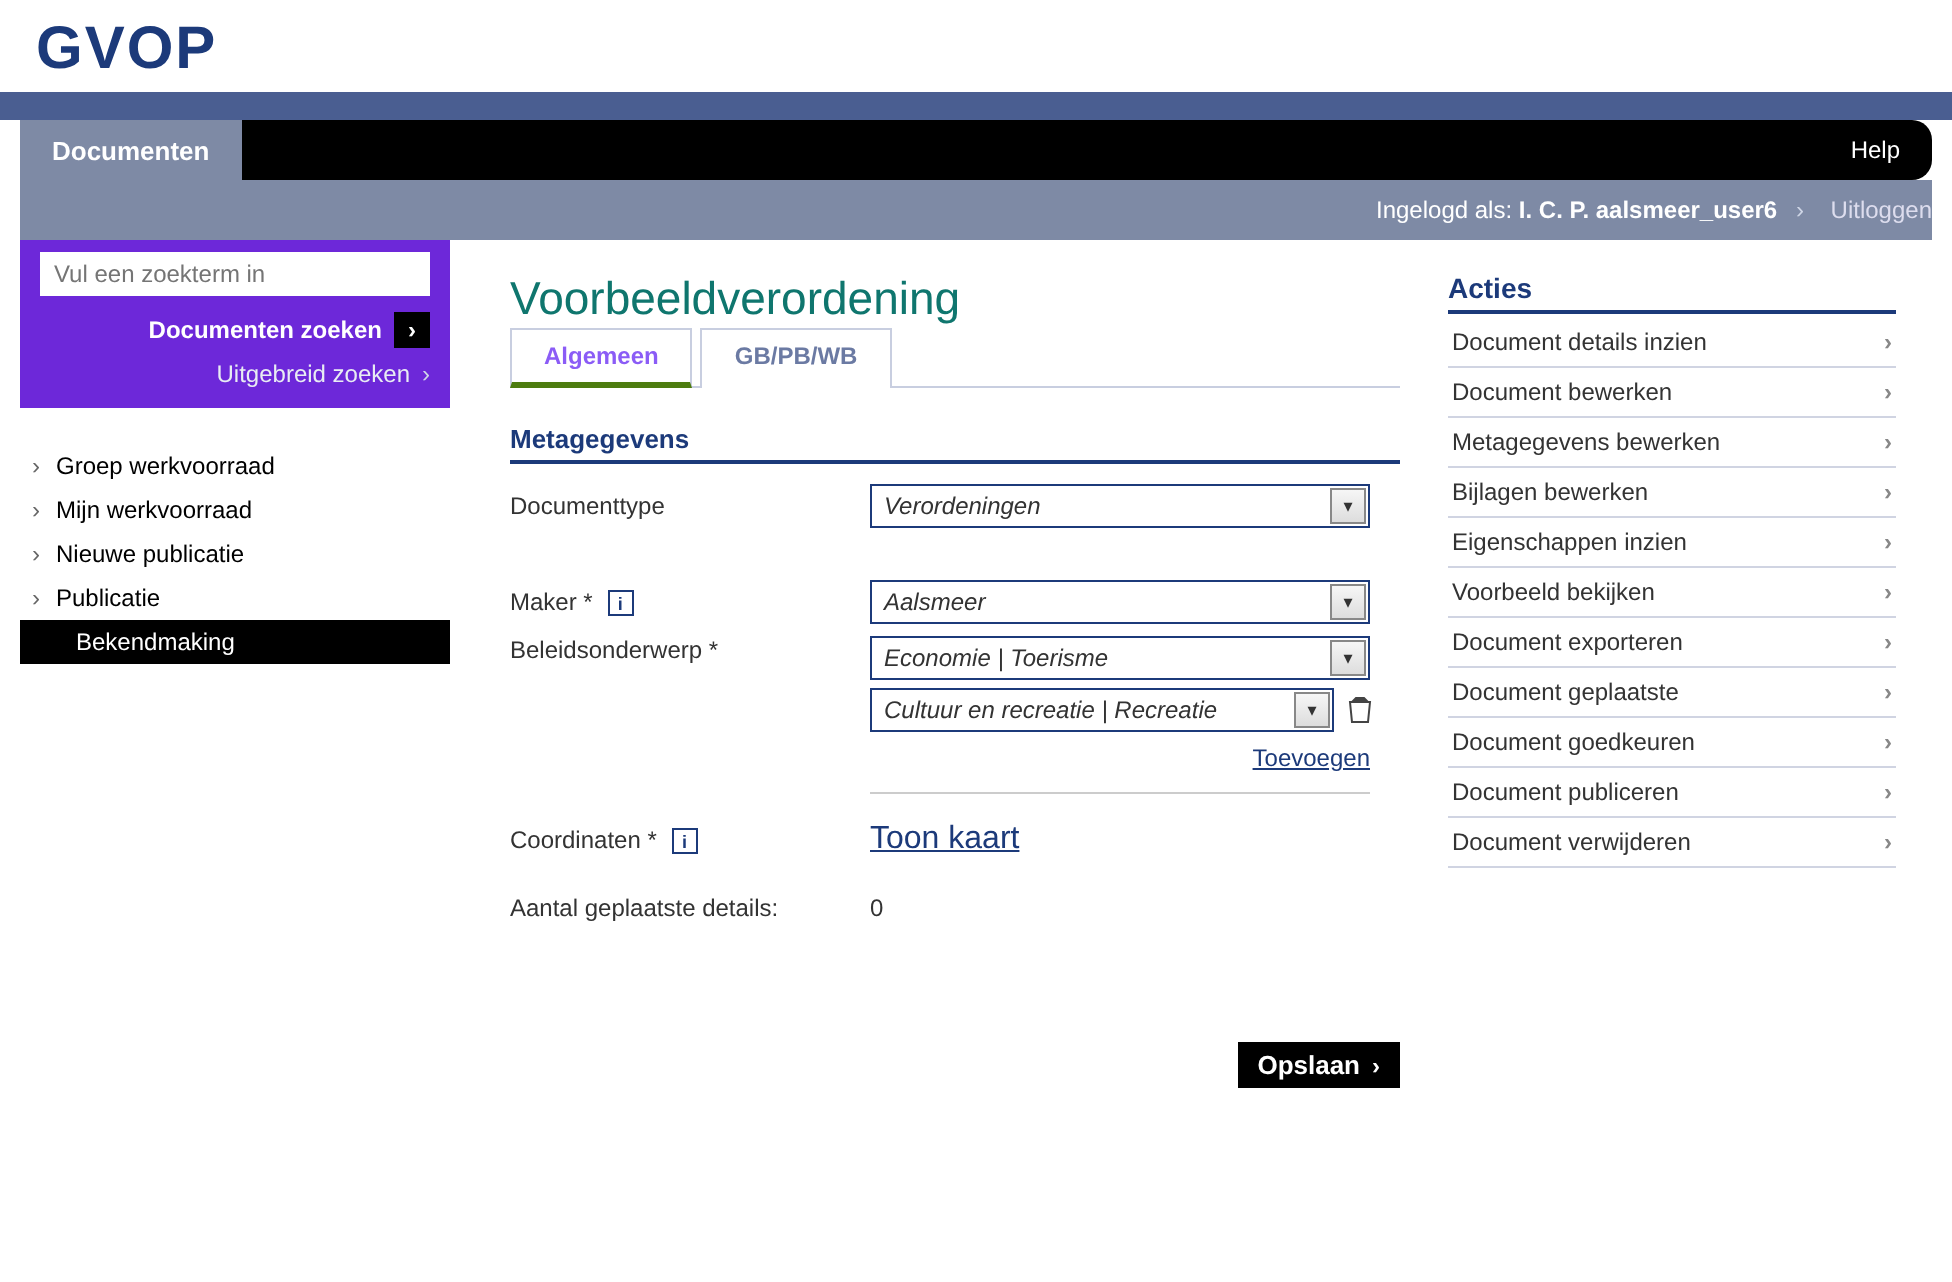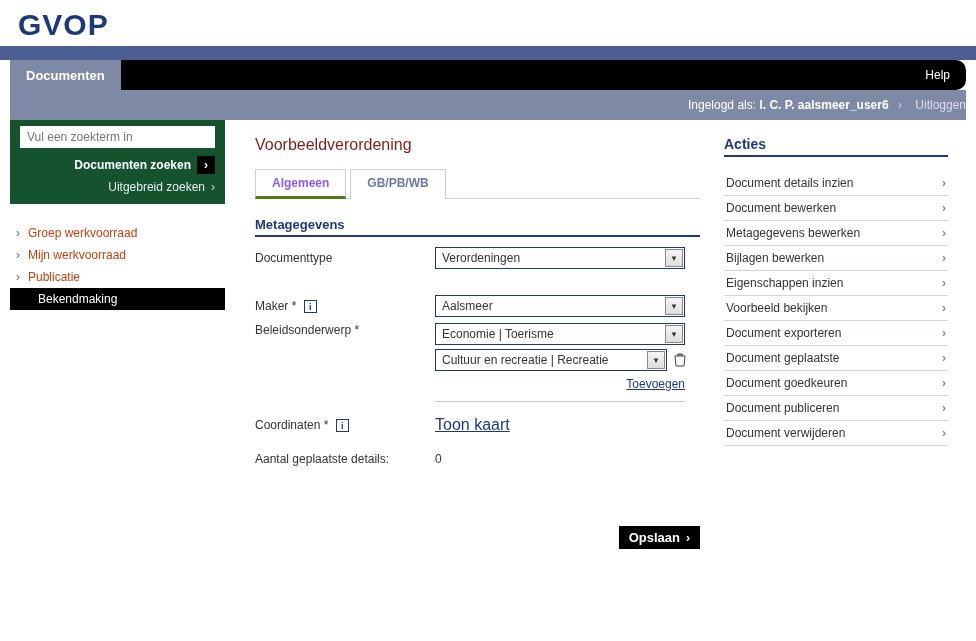--- a/index.html
+++ b/index.html
@@ -18,66 +18,66 @@
 
   .subhead { height: 30px; background: #7e8aa5; color: #fff; display: flex; align-items: center; margin: 0 10px; }
   .subhead .left { width: 215px; padding-left: 10px; font-size: 16px; font-weight: normal; }
   .subhead .right { flex: 1; text-align: right; font-size: 12px; }
   .subhead .right b { font-weight: bold; }
   .subhead .logout { color: #dde; margin-left: 8px; cursor: pointer; }
   .subhead .chev { color: #cfd6e6; margin: 0 2px 0 6px; }
 
   .body-row { display: flex; margin: 0 10px; }
   .sidebar { width: 215px; }
-  .sidebar-top { background: #14532d; padding: 6px 10px 10px; }
+  .sidebar-top { background: #6d28d9; padding: 6px 10px 10px; }
   .search-input { width: 100%; height: 22px; border: 1px solid #fff; padding: 2px 6px; color: #888; font-size: 12px; background:#fff; }
   .search-btn-row { display: flex; justify-content: flex-end; align-items: center; margin-top: 8px; color: #fff; font-weight: bold; font-size: 12px; cursor: pointer; }
   .search-btn-row .arrow { width: 18px; height: 18px; background: #000; color: #fff; margin-left: 6px; display: inline-flex; align-items: center; justify-content: center; font-size: 12px; }
   .adv-row { display: flex; justify-content: flex-end; align-items: center; margin-top: 6px; color: #e8ecf3; font-size: 12px; cursor: pointer; }
   .adv-row .chev2 { margin-left: 6px; color: #cfd6e6; }
 
   .nav { padding-top: 18px; }
-  .nav-item { padding: 4px 0 4px 18px; font-size: 12px; color: #c2410c; cursor: pointer; position: relative; }
+  .nav-item { padding: 4px 0 4px 18px; font-size: 12px; color: #000000; cursor: pointer; position: relative; }
   .nav-item::before { content: "›"; position: absolute; left: 6px; color: #666; }
   .nav-item.selected { background: #000; color: #fff; padding-left: 28px; }
   .nav-item.selected::before { content: ""; }
 
   .main { flex: 1; padding: 16px 18px 30px 30px; display: flex; }
   .main-left { flex: 1; padding-right: 24px; }
   .main-right { width: 224px; }
 
-  .page-title { color: #7f1d1d; font-size: 16px; font-weight: normal; margin-bottom: 14px; }
+  .page-title { color: #0f766e; font-size: 23px; font-weight: normal; }
 
   .tabstrip { border-bottom: 1px solid #c8cee0; display: flex; }
   .tabstrip .tabitem { padding: 6px 16px; border: 1px solid #c8cee0; border-bottom: none; margin-right: 4px; color: #6b7aa3; font-weight: bold; font-size: 12px; cursor: pointer; background: #fff; position: relative; top: 1px; }
   .tabstrip .tabitem.active { color: #8b5cf6; border-bottom: 3px solid #4d7c0f; }
 
   .section-title { color: #1c3a7a; font-weight: bold; font-size: 13px; border-bottom: 2px solid #1c3a7a; padding-bottom: 3px; margin-top: 18px; margin-bottom: 10px; }
 
   .form-row { display: flex; align-items: center; margin-bottom: 6px; }
   .form-label { width: 180px; font-size: 12px; color: #333; }
   .form-field { flex: 1; }
   .select-like { display: flex; align-items: center; border: 1px solid #1c3a7a; height: 22px; width: 250px; background: #fff; }
-  .select-like .val { flex: 1; padding: 0 6px; font-size: 12px; color: #333; white-space: nowrap; overflow: hidden; }
+  .select-like .val { flex: 1; padding: 0 6px; font-size: 12px; color: #333; white-space: nowrap; overflow: hidden; font-style: italic; }
   .select-like .dd { width: 18px; height: 18px; margin: 1px; border: 1px solid #888; background: linear-gradient(#f6f6f6,#ddd); display: flex; align-items: center; justify-content: center; font-size: 9px; color: #333; }
   .info-icon { display: inline-flex; width: 13px; height: 13px; border: 1px solid #1c3a7a; color: #1c3a7a; font-size: 9px; font-weight: bold; align-items: center; justify-content: center; margin-left: 4px; cursor: pointer; }
 
   .field-line { display: flex; align-items: center; gap: 6px; }
   .trash { width: 14px; height: 14px; color: #444; cursor: pointer; display: inline-flex; align-items: center; justify-content: center; }
   .add-link { color: #1c3a7a; text-decoration: underline; font-size: 12px; cursor: pointer; }
   .add-row { text-align: right; width: 250px; margin-top: 6px; }
   .divider-thin { border-bottom: 1px solid #ccc; margin: 10px 0 14px; width: 250px; margin-left: 180px; }
 
   .toon-link { color: #1c3a7a; text-decoration: underline; cursor: pointer; font-size: 16px; }
 
   .save-row { display: flex; justify-content: flex-end; margin-top: 60px; }
   .save-btn { background: #000000; color: #fff; font-weight: bold; padding: 4px 10px; display: inline-flex; align-items: center; cursor: pointer; font-size: 13px; }
   .save-btn .ar { margin-left: 6px; font-size: 12px; }
 
-  .actions-title { color: #1c3a7a; font-weight: bold; font-size: 14px; border-bottom: 2px solid #1c3a7a; padding-bottom: 3px; margin-bottom: 14px; }
+  .actions-title { color: #1c3a7a; font-weight: bold; font-size: 14px; border-bottom: 2px solid #1c3a7a; padding-bottom: 3px; margin-bottom: 2px; }
   .action-item { display: flex; align-items: center; justify-content: space-between; border-bottom: 1px solid #d0d4e2; padding: 5px 2px; font-size: 12px; color: #333; cursor: pointer; }
   .action-item .chev3 { color: #888; font-weight: bold; }
 
   .spacer-v { height: 20px; }
 </style>
 </head>
 <body>
 
 <div class="container">
 
@@ -115,20 +115,21 @@
           <span class="arrow">›</span>
         </div>
         <div class="adv-row">
           <span>Uitgebreid zoeken</span>
           <span class="chev2">›</span>
         </div>
       </div>
       <div class="nav">
         <div class="nav-item"><span>Groep werkvoorraad</span></div>
         <div class="nav-item"><span>Mijn werkvoorraad</span></div>
+        <div class="nav-item"><span>Nieuwe publicatie</span></div>
         <div class="nav-item"><span>Publicatie</span></div>
         <div class="nav-item selected"><span>Bekendmaking</span></div>
       </div>
     </div>
 
     <div class="main">
       <div class="main-left">
         <div class="page-title">Voorbeeldverordening</div>
 
         <div class="tabstrip">

